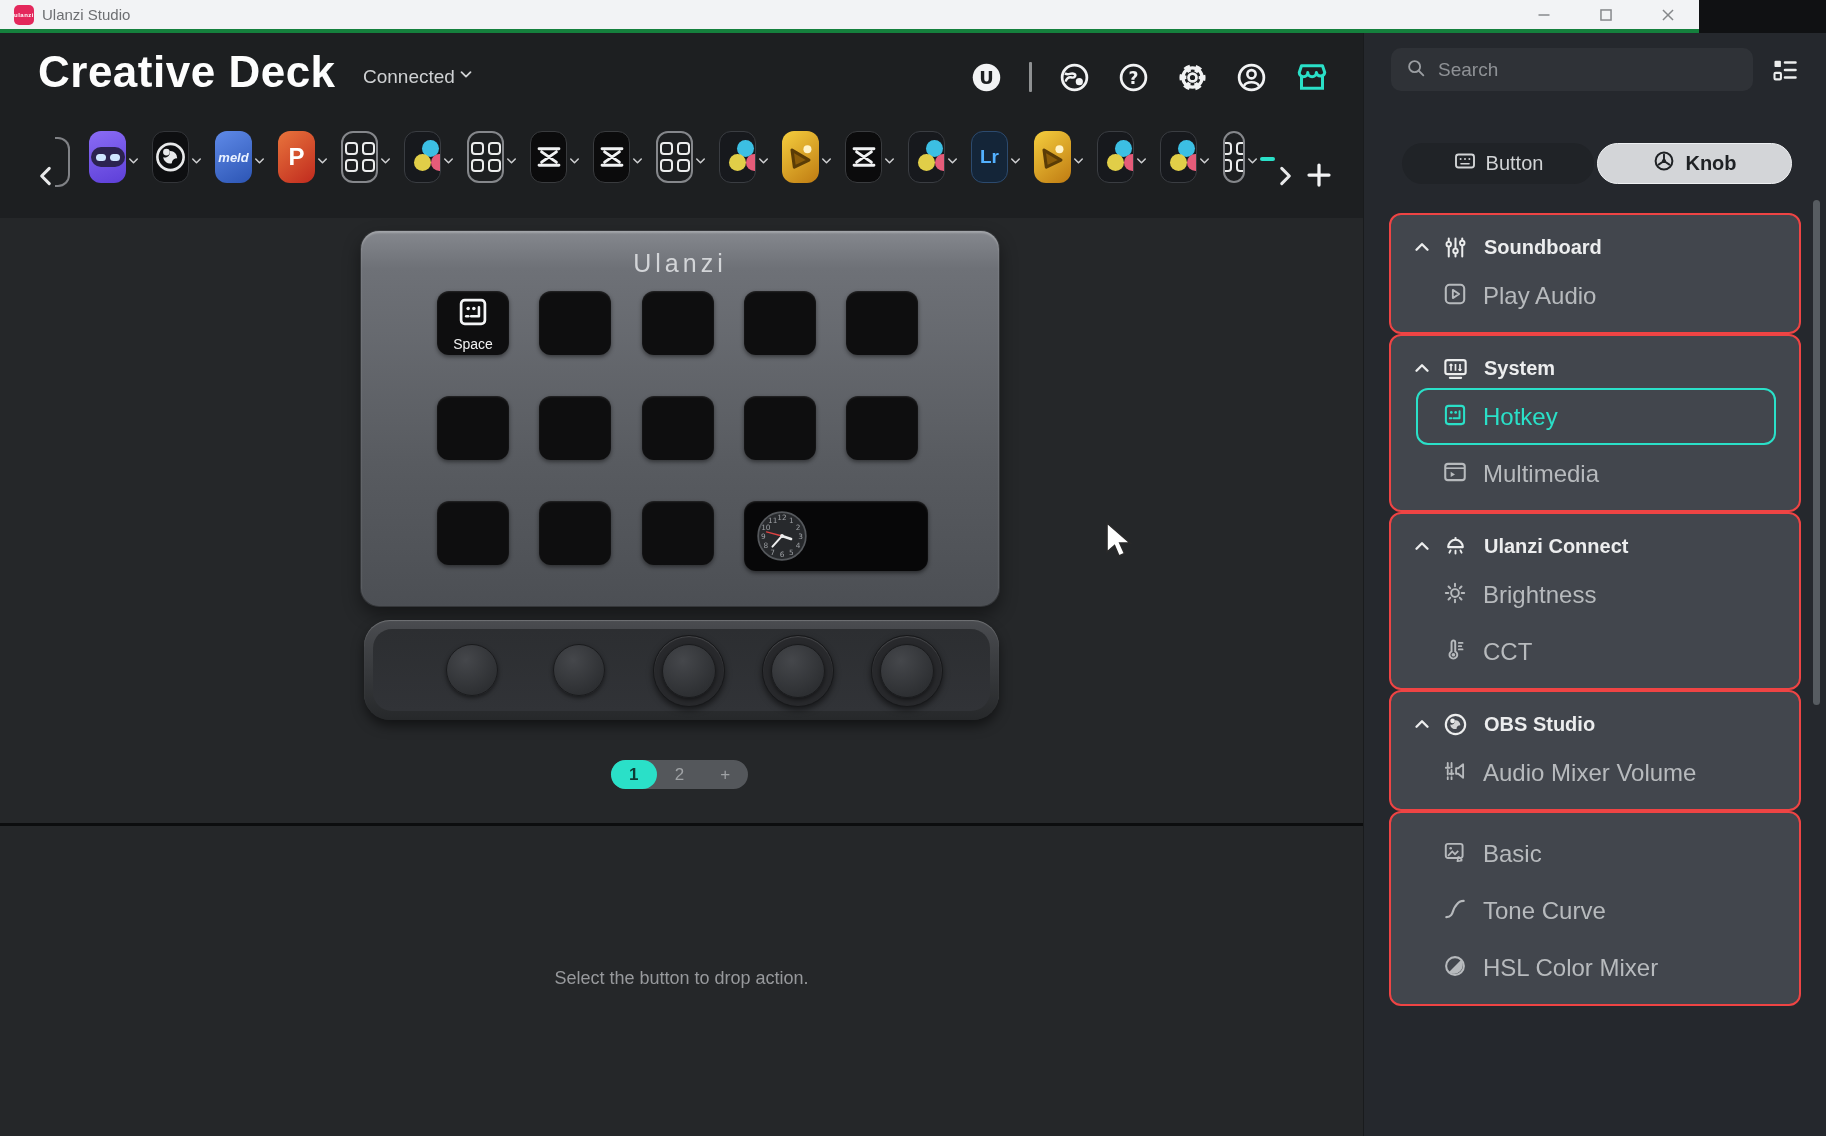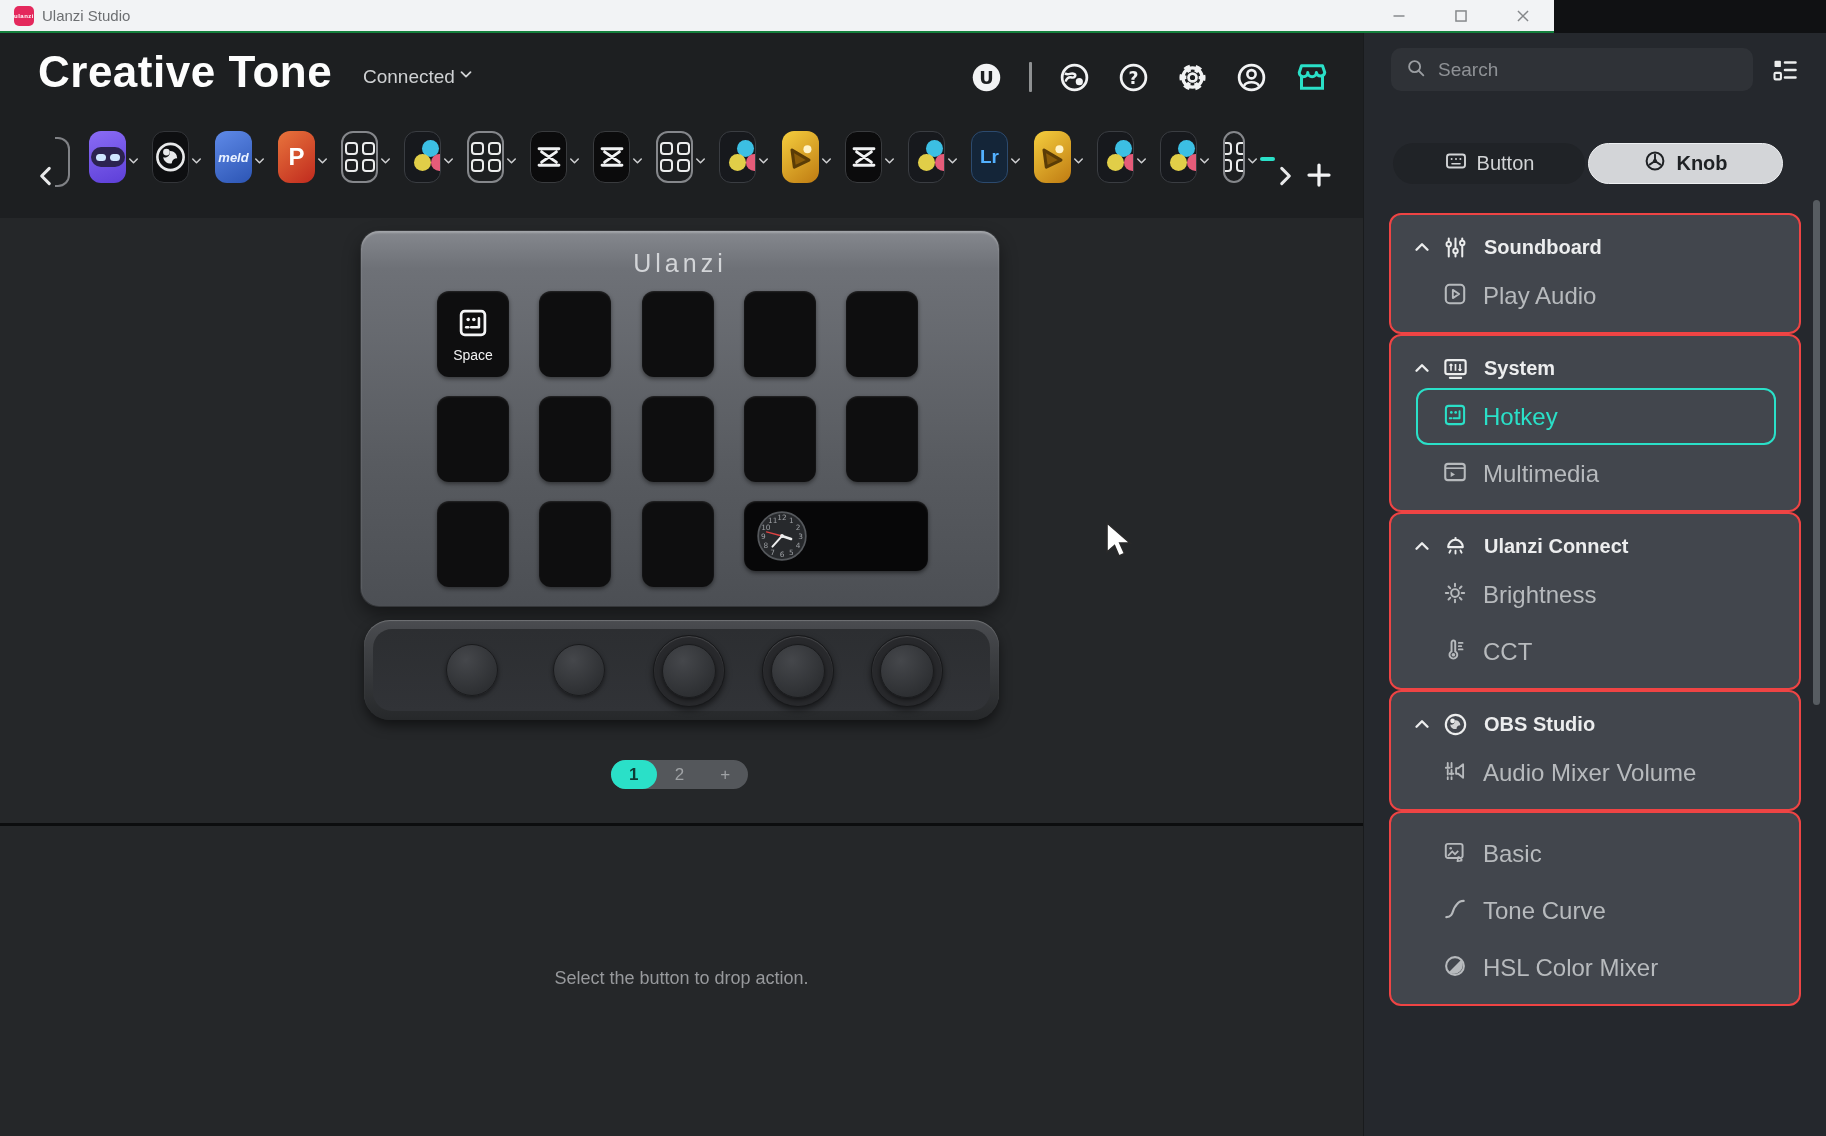--- a/index.html
+++ b/index.html
@@ -2,22 +2,22 @@
 <html><head>
 <meta charset="utf-8">
 <style>
   html,body{margin:0;padding:0;background:#101113;}
   body{width:1826px;height:1136px;position:relative;overflow:hidden;
        font-family:"Liberation Sans","DejaVu Sans",sans-serif;
        -webkit-font-smoothing:antialiased;}
   .app{position:absolute;inset:0;}
 
   
-  .titlebar{position:absolute;left:0;top:0;width:1554px;height:33px;background:#f2f3f5;
-            display:flex;align-items:center;border-bottom:2px solid #15803d;box-sizing:border-box;}
+  .titlebar{position:absolute;left:0;top:0;width:1699px;height:33px;background:#f2f3f5;
+            display:flex;align-items:center;border-bottom:4px solid #15803d;box-sizing:border-box;}
   .tb-logo{width:20px;height:20px;border-radius:5px;background:#e4285c;margin:0 8px 0 14px;
            display:flex;align-items:center;justify-content:center;color:#fff;font-size:6px;font-weight:bold;letter-spacing:.5px;}
   .tb-title{font-size:15px;color:#6d6f72;}
   .win-btns{margin-left:auto;display:flex;height:100%;}
   .win-btn{width:62px;height:100%;display:flex;align-items:center;justify-content:center;color:#85878a;}
 
   
   .header{position:absolute;left:0;top:33px;width:1363px;height:88px;background:#1d1f21;}
   .h-title{position:absolute;left:38px;top:14px;font-size:44px;font-weight:bold;color:#fdfdfd;letter-spacing:.5px;}
   .h-status{position:absolute;left:363px;top:32px;font-size:19px;color:#cfd1d3;display:flex;align-items:center;gap:2px;cursor:default;}
@@ -54,21 +54,21 @@
   .tile-ppt{background:linear-gradient(140deg,#e8743c,#c02a1e);color:#fff;font-weight:bold;font-size:24px;}
   .tile-gold{background:linear-gradient(140deg,#f5ce3e,#bf7b12);}
   .tile-lr{background:#142538;border:1px solid #2c4precision;border:1px solid #2c4a6e;color:#53b1ff;font-weight:bold;font-size:19px;}
 
   
   .canvas{position:absolute;left:0;top:218px;width:1363px;height:918px;background:#252729;}
   .deck{position:absolute;left:361px;top:13px;width:638px;height:375px;border-radius:18px;
         background:linear-gradient(180deg,#85888e 0%,#6e7177 10%,#585b60 62%,#4c4f54 100%);
         box-shadow:0 0 0 1px #35373a,0 8px 18px rgba(0,0,0,.45),inset 0 2px 2px rgba(255,255,255,.25);}
   .deck-brand{position:absolute;left:0;right:0;top:18px;text-align:center;font-size:25px;color:#d3d5d8;letter-spacing:4px;}
-  .key{position:absolute;width:72px;height:86px;border-radius:12px;background:#0e0e0f;
+  .key{position:absolute;width:72px;height:64px;border-radius:12px;background:#0e0e0f;
        box-shadow:inset 0 1px 2px rgba(255,255,255,.1),0 2px 4px rgba(0,0,0,.45);
        display:flex;flex-direction:column;align-items:center;justify-content:center;}
   .key-label{color:#f2f2f2;font-size:14px;margin-top:3px;}
   .clockw{position:absolute;width:184px;height:70px;border-radius:12px;background:#070708;
           box-shadow:inset 0 1px 2px rgba(255,255,255,.12),0 2px 4px rgba(0,0,0,.5);
           display:flex;align-items:center;padding-left:12px;box-sizing:border-box;gap:8px;}
   .clock-digits{color:#fff;font-size:37px;font-weight:bold;font-family:"DejaVu Sans",sans-serif;letter-spacing:1px;}
   .knobbar{position:absolute;left:364px;top:402px;width:635px;height:100px;border-radius:26px;
            background:linear-gradient(180deg,#4a4c50,#26282a);
            box-shadow:0 6px 12px rgba(0,0,0,.5),inset 0 1px 1px rgba(255,255,255,.22);}
@@ -89,21 +89,21 @@
   .drop-message{position:absolute;left:0;top:750px;width:1363px;text-align:center;font-size:18px;color:#97999c;}
 
   
   .sidebar{position:absolute;left:1363px;top:33px;width:463px;height:1103px;background:#25282d;border-left:1px solid #191b1d;box-sizing:border-box;}
   .searchbox{position:absolute;left:27px;top:15px;width:362px;height:43px;border-radius:10px;background:#2f3237;
              display:flex;align-items:center;padding-left:14px;box-sizing:border-box;gap:9px;}
   .searchbox input{background:transparent;border:none;outline:none;color:#d6d8da;font-size:19px;width:280px;
              font-family:"Liberation Sans",sans-serif;}
   .searchbox input::placeholder{color:#8f9296;}
   .layout-toggle{position:absolute;left:405px;top:21px;width:32px;height:32px;display:flex;align-items:center;justify-content:center;}
-  .tabs{position:absolute;left:29px;top:110px;width:408px;display:flex;gap:3px;}
+  .tabs{position:absolute;left:29px;top:110px;width:408px;display:flex;gap:3px;justify-content:center;}
   .tab{height:41px;border-radius:21px;display:flex;align-items:center;justify-content:center;gap:9px;
        font-size:20px;box-sizing:border-box;}
   .tab.plain{width:192px;background:#202327;color:#d2d4d6;}
   .tab.active{width:195px;background:#d3d5d8;color:#1e2124;font-weight:bold;border:1px solid #eef0f2;}
   .sections{position:absolute;left:25px;top:180px;width:412px;}
   .section{background:#42464d;border:2px solid #ef4444;border-radius:12px;
            padding:12px 0 8px 0;box-sizing:border-box;text-align:right;}
   .sec-head{height:40px;display:flex;align-items:center;padding-left:20px;gap:0;}
   .sec-head .chev{width:22px;display:flex;}
   .sec-head .sic{margin-left:9px;display:flex;}
@@ -139,21 +139,21 @@
         </div>
         <div class="win-btn">
           <svg width="22" height="22" viewBox="0 0 24 24" fill="none">
             <path d="M6.5 6.5 L17.5 17.5 M17.5 6.5 L6.5 17.5" stroke="#85878a" stroke-width="1.6"></path>
           </svg>
         </div>
       </div>
   </div>
 
   <div class="header">
-    <span class="h-title">Creative Tone</span>
+    <span class="h-title">Creative Deck</span>
     <span class="h-status">
       <span>Connected</span>
       <span id="status-chev"><svg width="18" height="18" viewBox="0 0 24 24" fill="none">
             <path d="M6 9.5 L12 15.5 L18 9.5" stroke="#cfd1d3" stroke-width="2.4" stroke-linecap="round" stroke-linejoin="round"></path>
           </svg></span>
     </span>
     <div class="h-icons" id="header-icons">
         <div class="icon-btn">
           <svg width="33" height="33" viewBox="0 0 24 24" fill="none">
             <circle cx="12" cy="12" r="10" fill="#f2f3f4"></circle>

